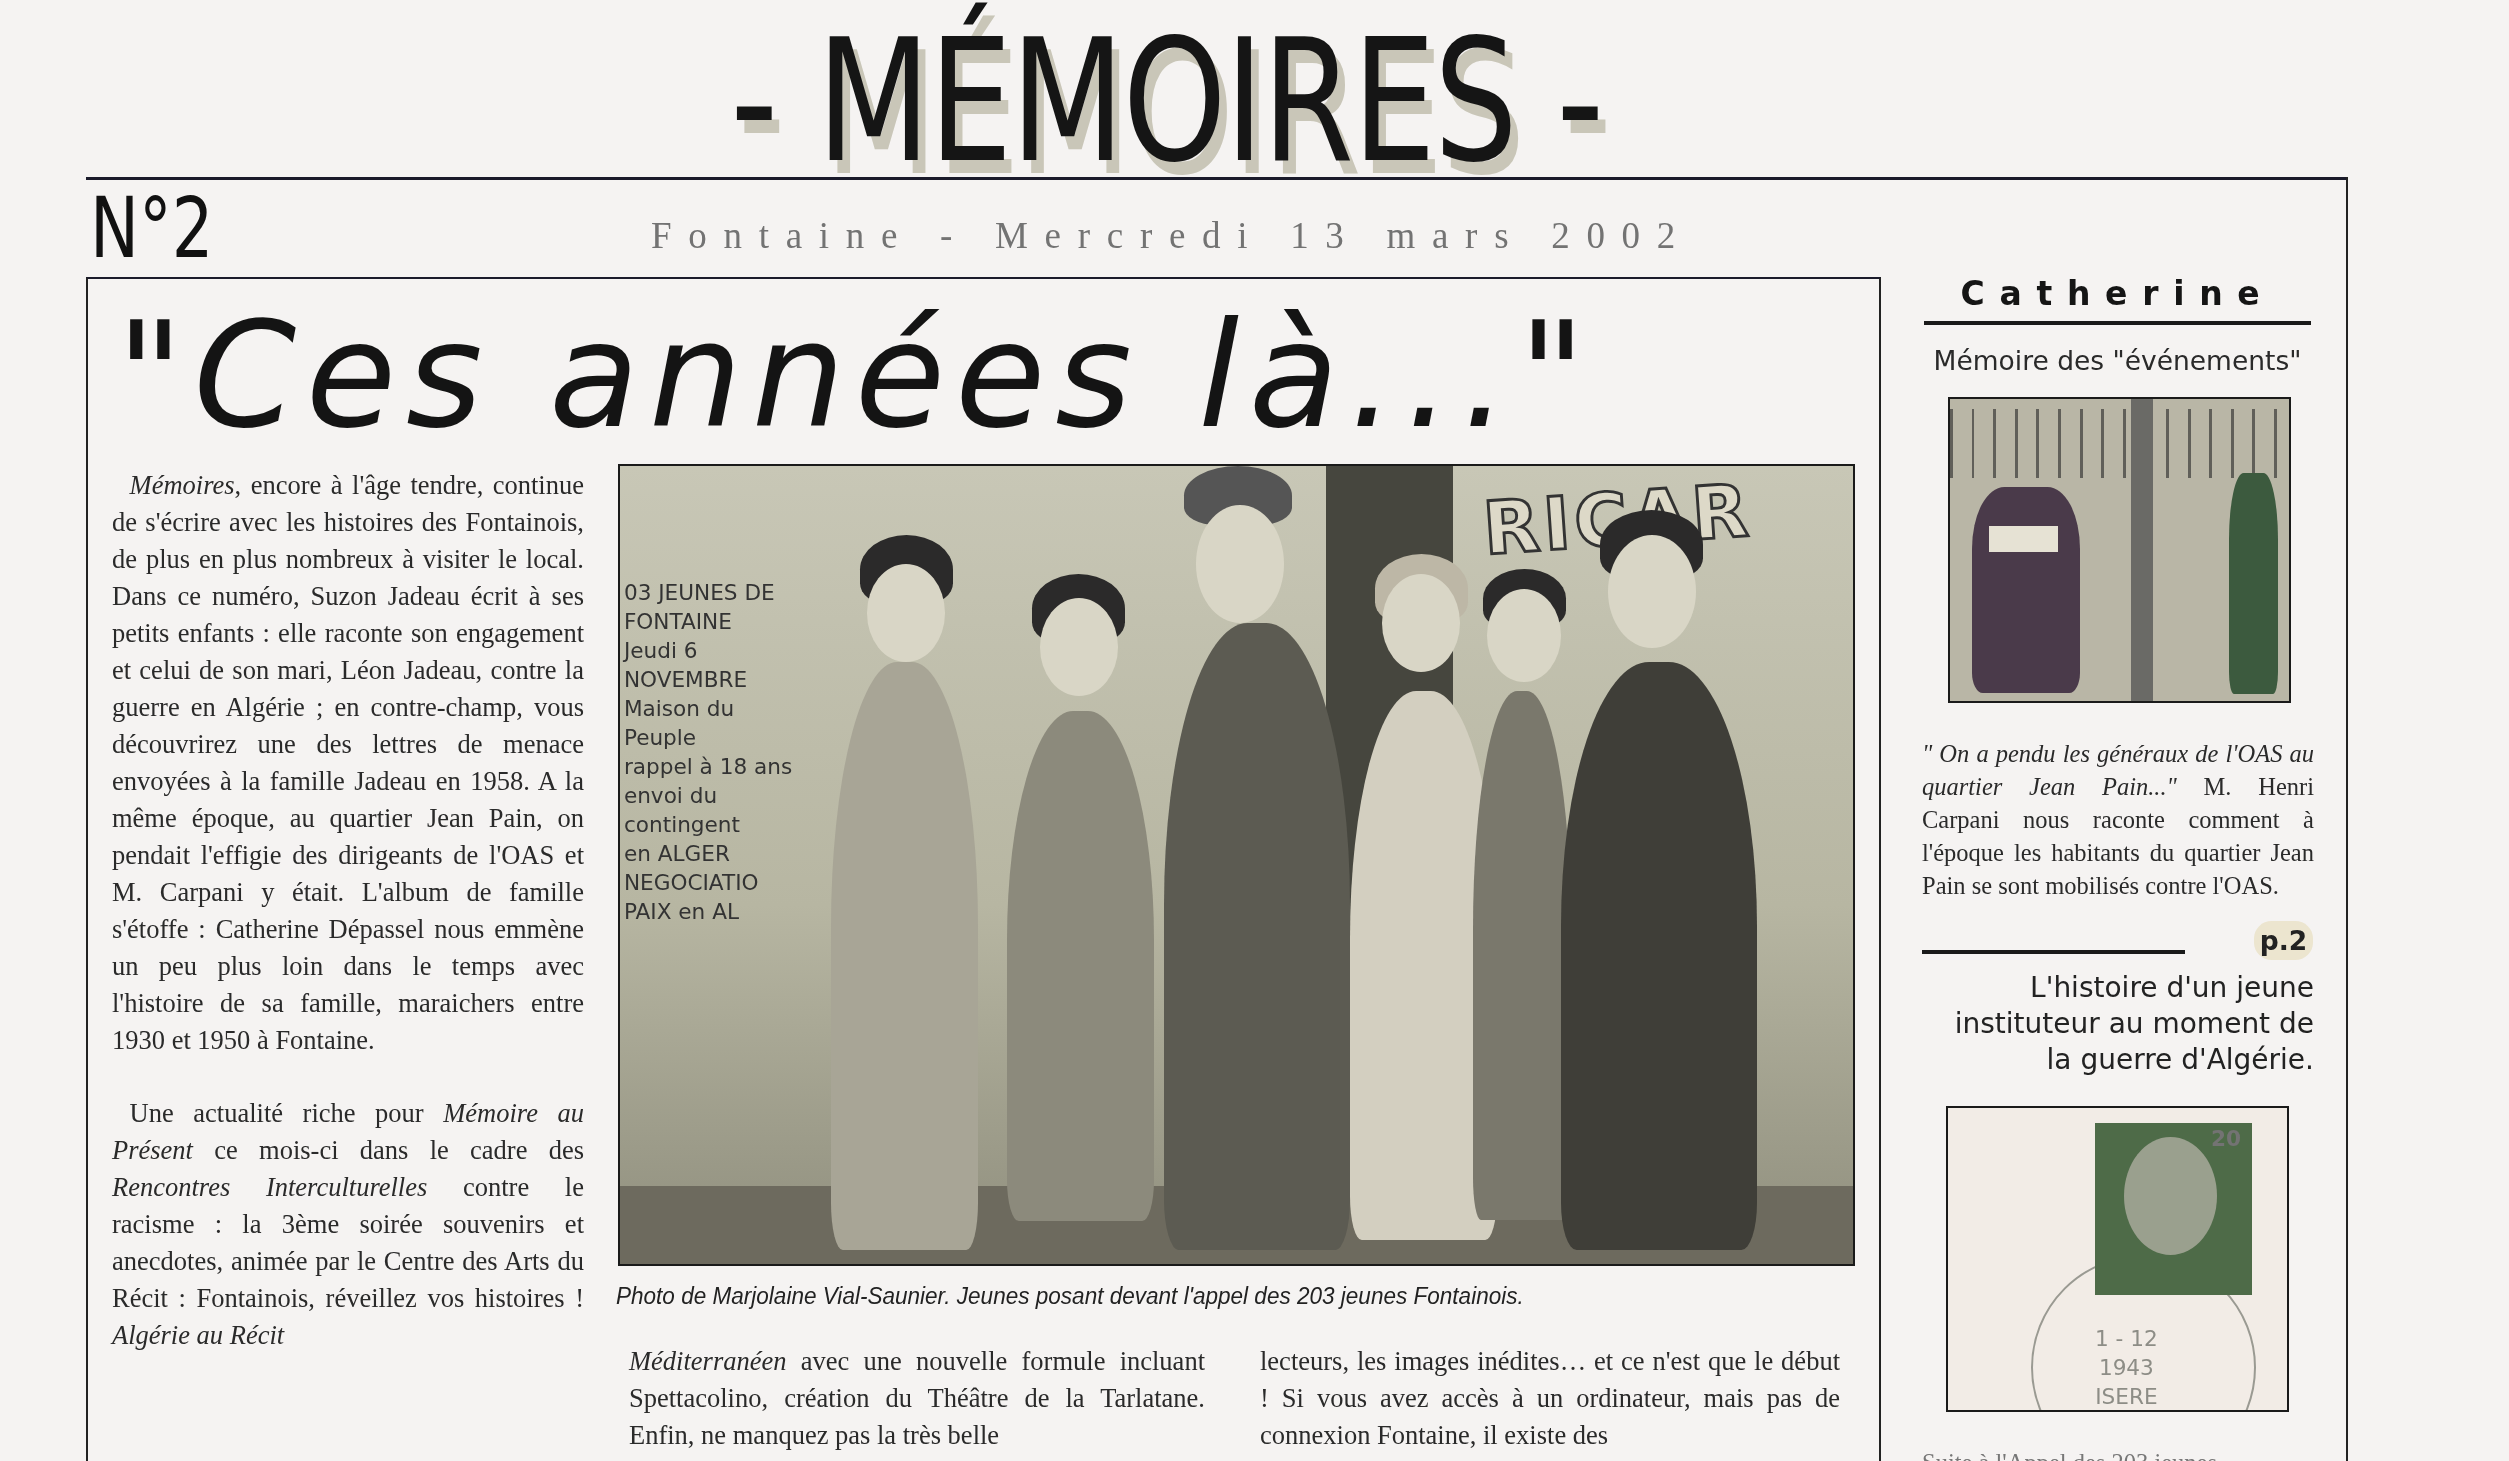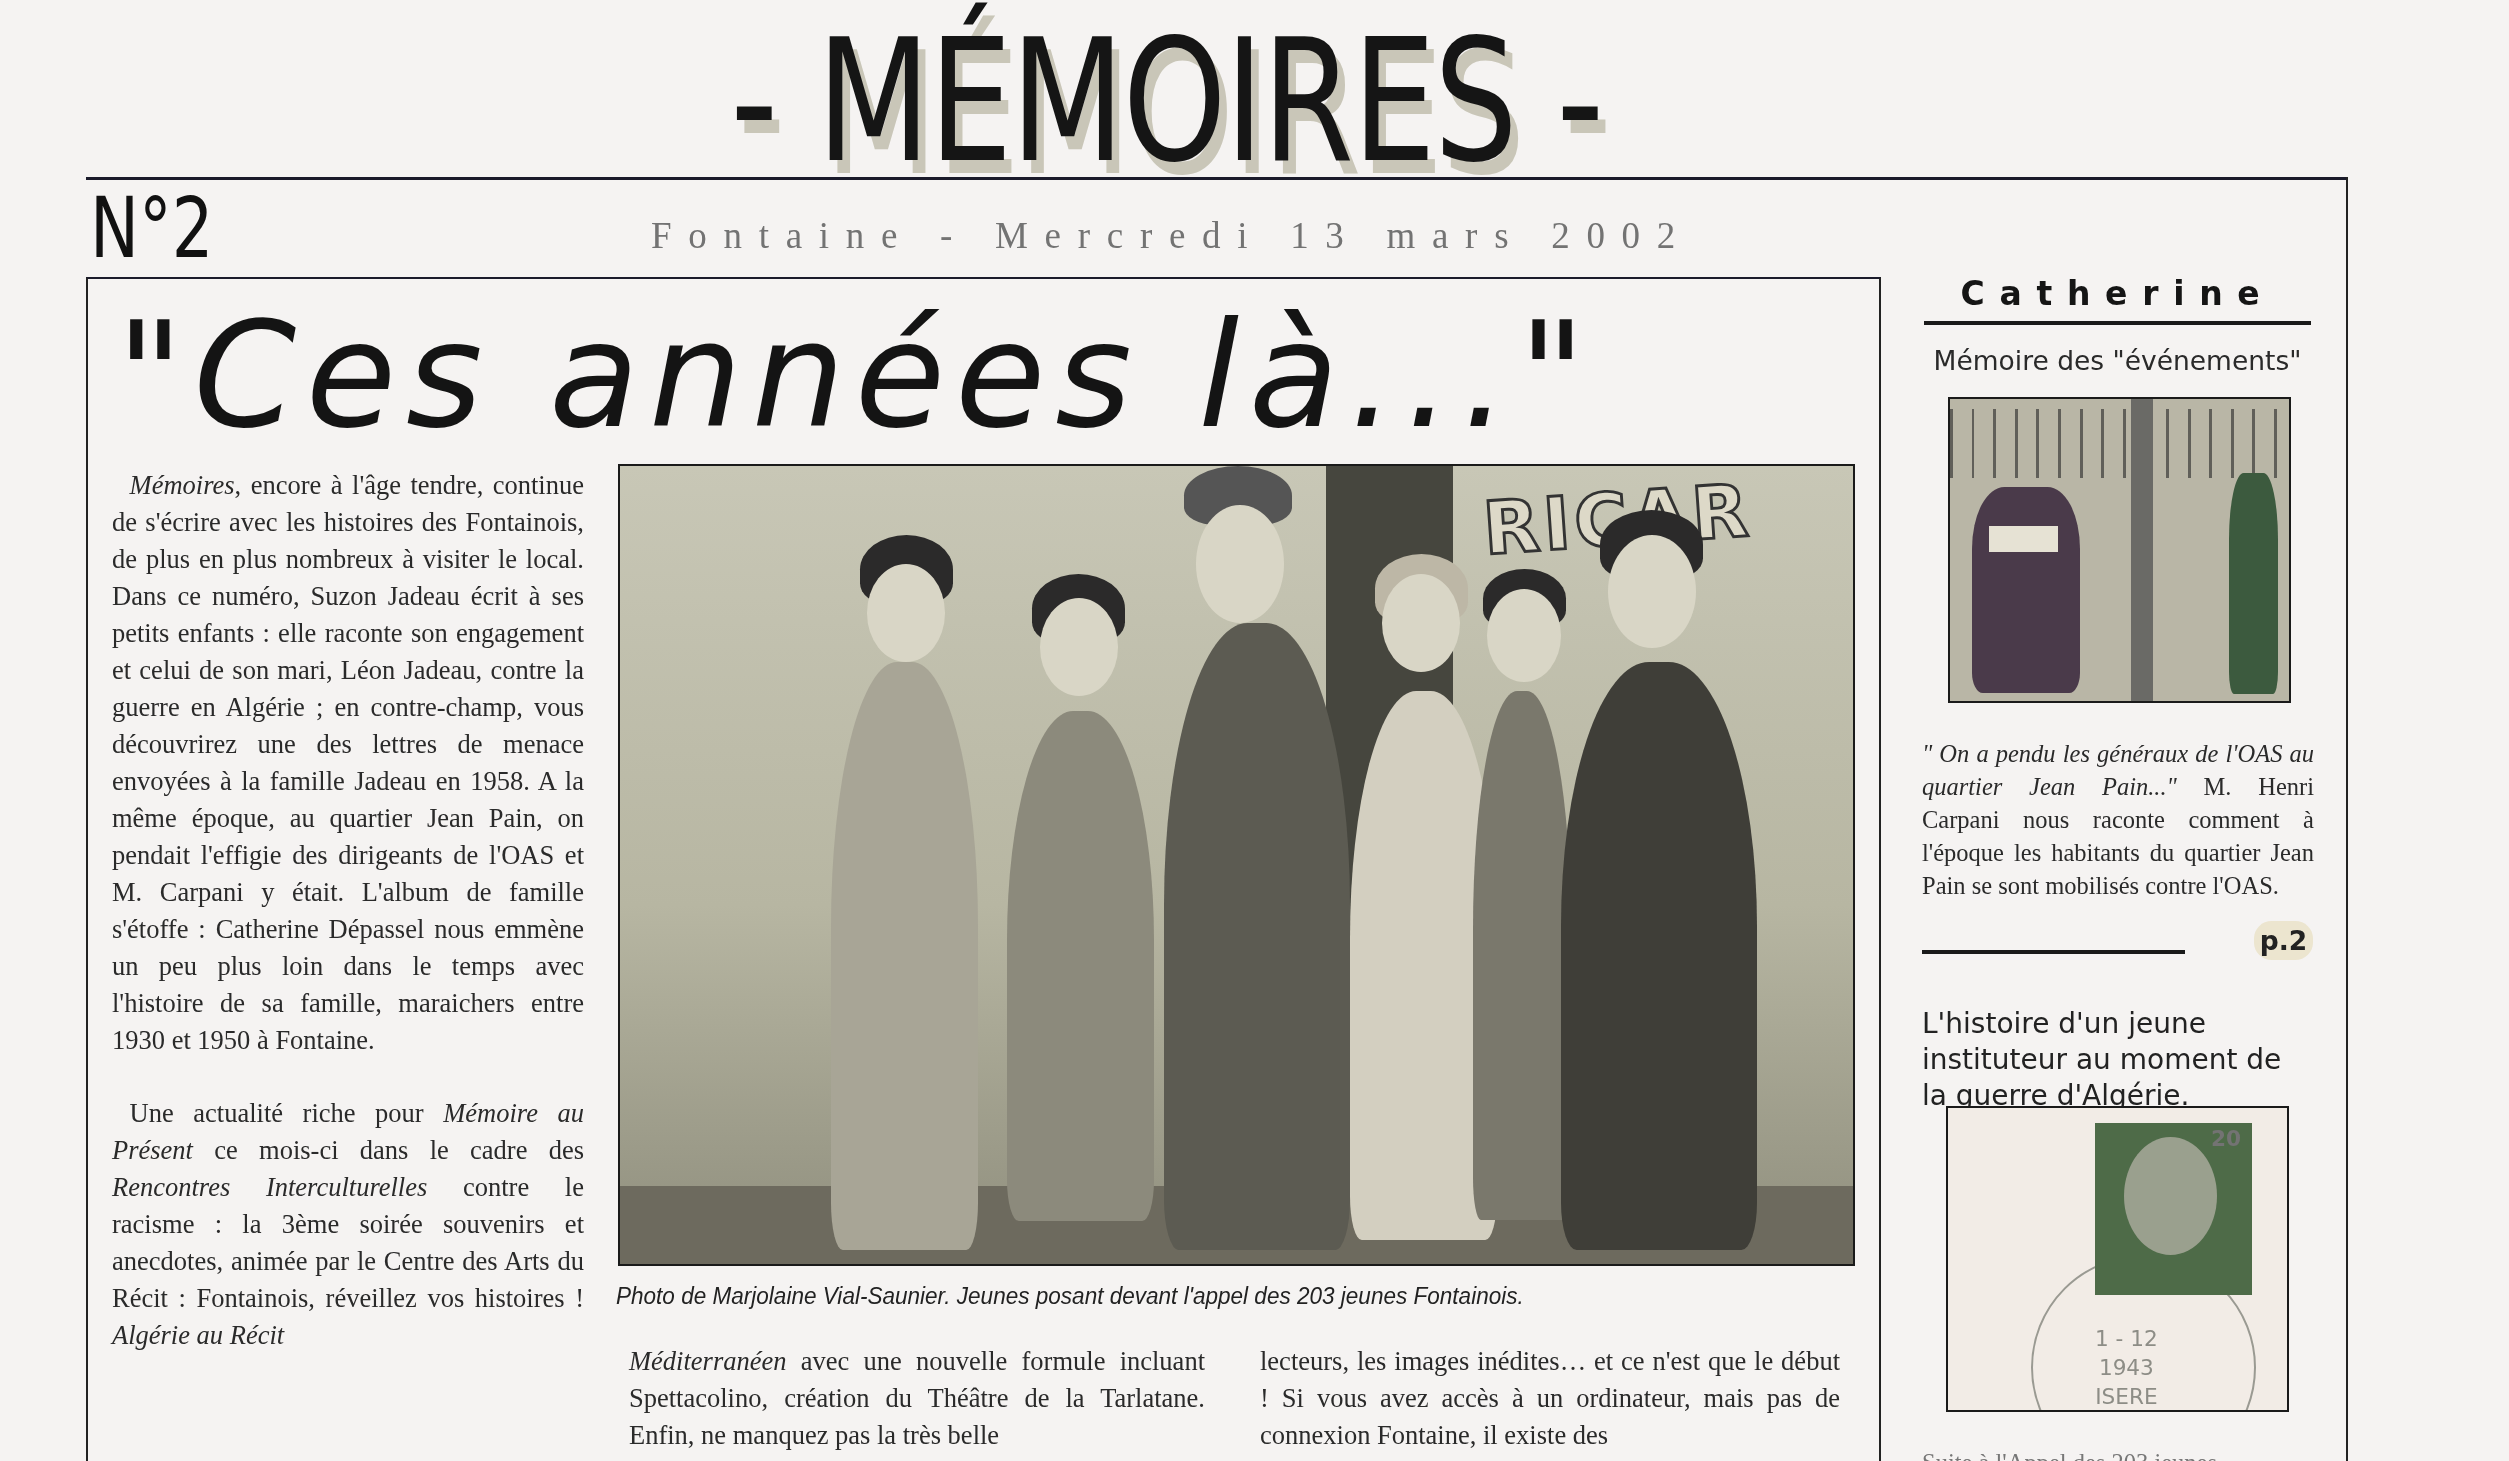--- a/index.html
+++ b/index.html
@@ -127,22 +127,22 @@
     text-align:justify; color:#2a2a2a;
   }
   .side-quote i { font-style:italic; }
   .side-rule { left:1922px; top:950px; width:263px; height:3.9px; background:#1a1a1a; }
   .page-ref {
     left:2254px; top:921px; width:59px; height:39px;
     font-family:"DejaVu Sans", sans-serif; font-size:26.5px; font-weight:bold;
     background:#ece5cf; border-radius:17.6px; text-align:center; line-height:39px; color:#222;
   }
   .side-heading2 {
-    left:1922px; top:970px; width:392px; text-align:left;
-    font-family:"DejaVu Sans", sans-serif; font-size:28px; line-height:36px; color:#222;margin-top:36px;
+    left:1922px; top:970px; width:392px; text-align:right;
+    font-family:"DejaVu Sans", sans-serif; font-size:28px; line-height:36px; color:#222;
   }
   .side-photo2 {
     left:1946px; top:1106px; width:343px; height:306px;
     border:2.9px solid #1a1a1a; box-sizing:border-box; overflow:hidden;
     background:#f2ece6;
   }
   .side-photo2 .stamp { position:absolute; left:147px; top:14.7px; width:157px; height:172px; background:#4e6b48; }
   .side-photo2 .stamp-face { position:absolute; left:176px; top:29px; width:93px; height:118px; border-radius:50%; background:#9aa08e; }
   .side-photo2 .stamp-value { position:absolute; left:263px; top:17.6px; font-family:"DejaVu Sans", sans-serif; color:#737373; font-size:21.6px; font-weight:bold; }
   .side-photo2 .postmark { position:absolute; left:83px; top:147px; width:221px; height:221px; border:2.9px solid #9a9a92; border-radius:50%; }
@@ -169,20 +169,30 @@
 
 <div class="abs col-text col1">
   <p><i>Mémoires</i><span>, encore à l'âge tendre, continue de s'écrire avec les histoires des Fontainois, de plus en plus nombreux à visiter le local. Dans ce numéro, Suzon Jadeau écrit à ses petits enfants : elle raconte son engagement et celui de son mari, Léon Jadeau, contre la guerre en Algérie ; en contre-champ, vous découvrirez une des lettres de menace envoyées à la famille Jadeau en 1958. A la même époque, au quartier Jean Pain, on pendait l'effigie des dirigeants de l'OAS et M. Carpani y était. L'album de famille s'étoffe : Catherine Dépassel nous emmène un peu plus loin dans le temps avec l'histoire de sa famille, maraichers entre 1930 et 1950 à Fontaine.</span></p>
   <p><span>Une actualité riche pour </span><i>Mémoire au Présent</i><span> ce mois-ci dans le cadre des </span><i>Rencontres Interculturelles</i><span> contre le racisme : la 3ème soirée souvenirs et anecdotes, animée par le Centre des Arts du Récit : Fontainois, réveillez vos histoires ! </span><i>Algérie au Récit</i></p>
 </div>
 
 <div class="abs photo-main">
   <div class="wall"></div>
   <div class="door"></div>
   <div class="sign">RICAR</div>
+  <div class="poster">
+    <div>03 JEUNES DE FONTAINE</div>
+    <div>Jeudi 6 NOVEMBRE</div>
+    <div>Maison du Peuple</div>
+    <div>rappel à 18 ans</div>
+    <div>envoi du contingent</div>
+    <div>en ALGER</div>
+    <div>NEGOCIATIO</div>
+    <div>PAIX en AL</div>
+  </div>
   <div class="ground"></div>
 
   <div class="person" style="left:211px;top:196px;width:147px;height:588px;background:#a8a596;"></div>
   <div class="hair" style="left:240px;top:69px;width:93px;height:69px;"></div>
   <div class="head" style="left:247px;top:98px;width:78px;height:98px;"></div>
 
   <div class="person" style="left:387px;top:245px;width:147px;height:510px;background:#8c8a7c;"></div>
   <div class="hair" style="left:412px;top:108px;width:93px;height:69px;"></div>
   <div class="head" style="left:420px;top:132px;width:78px;height:98px;"></div>
 

